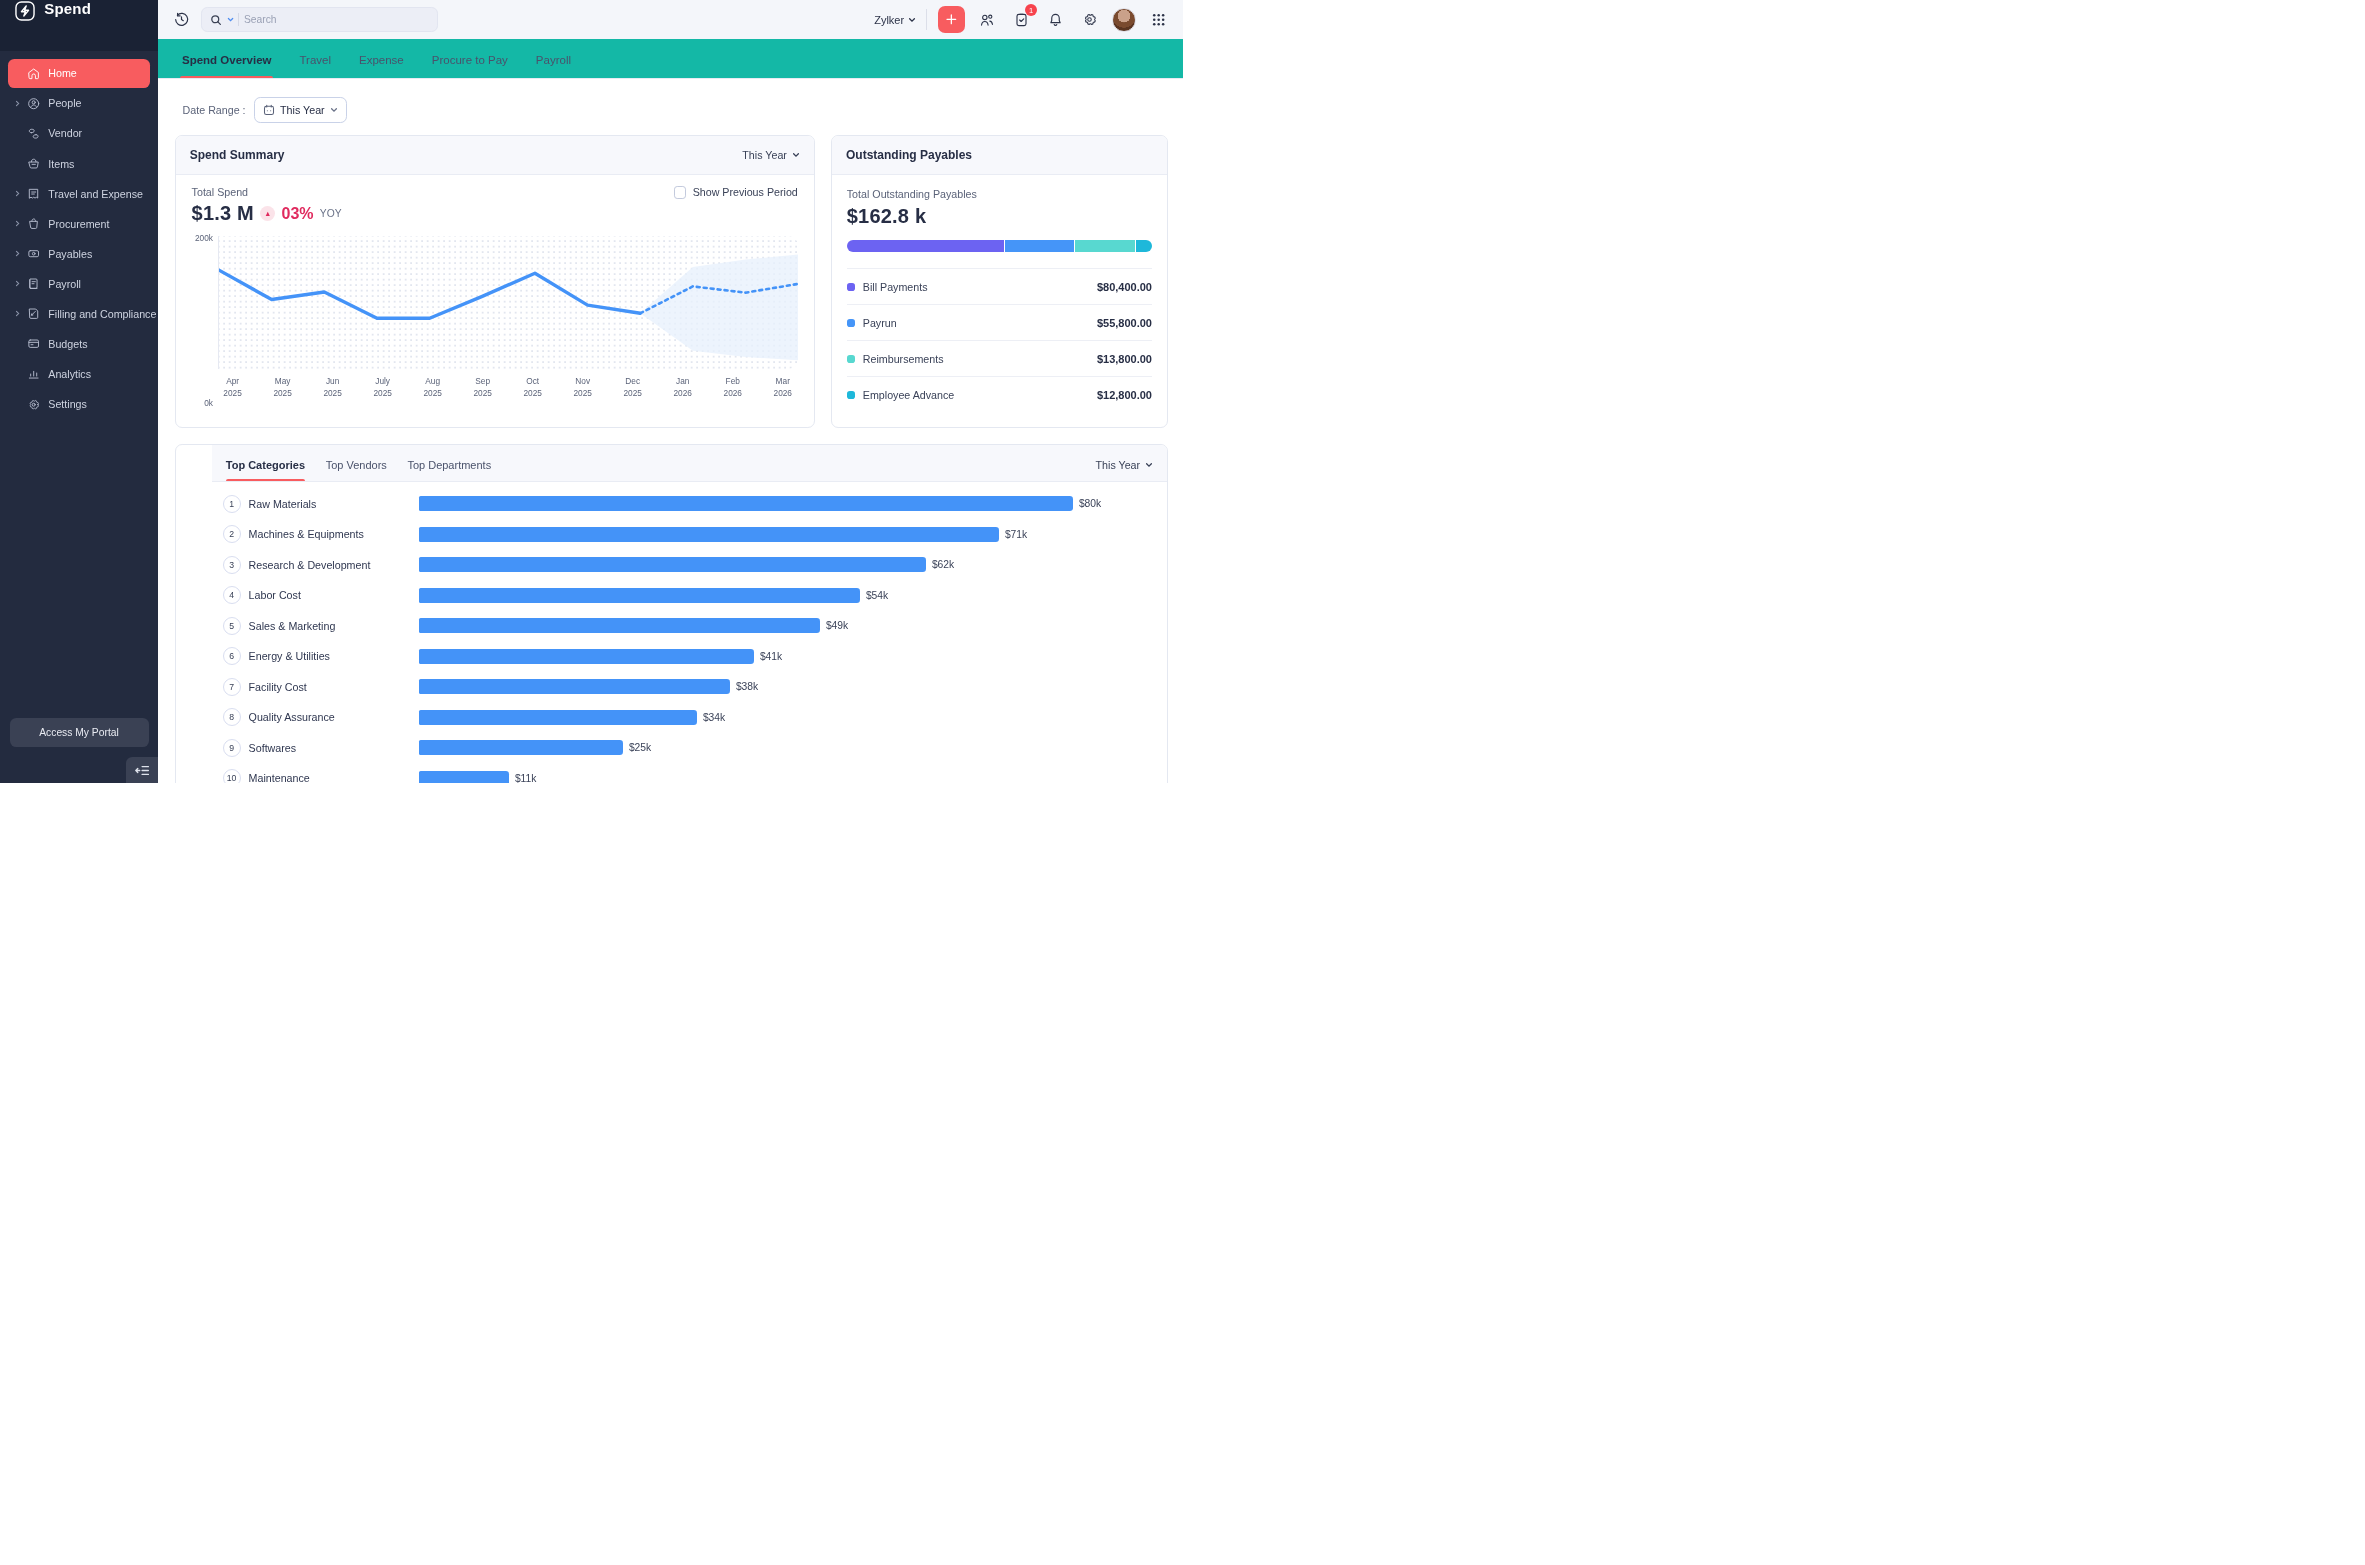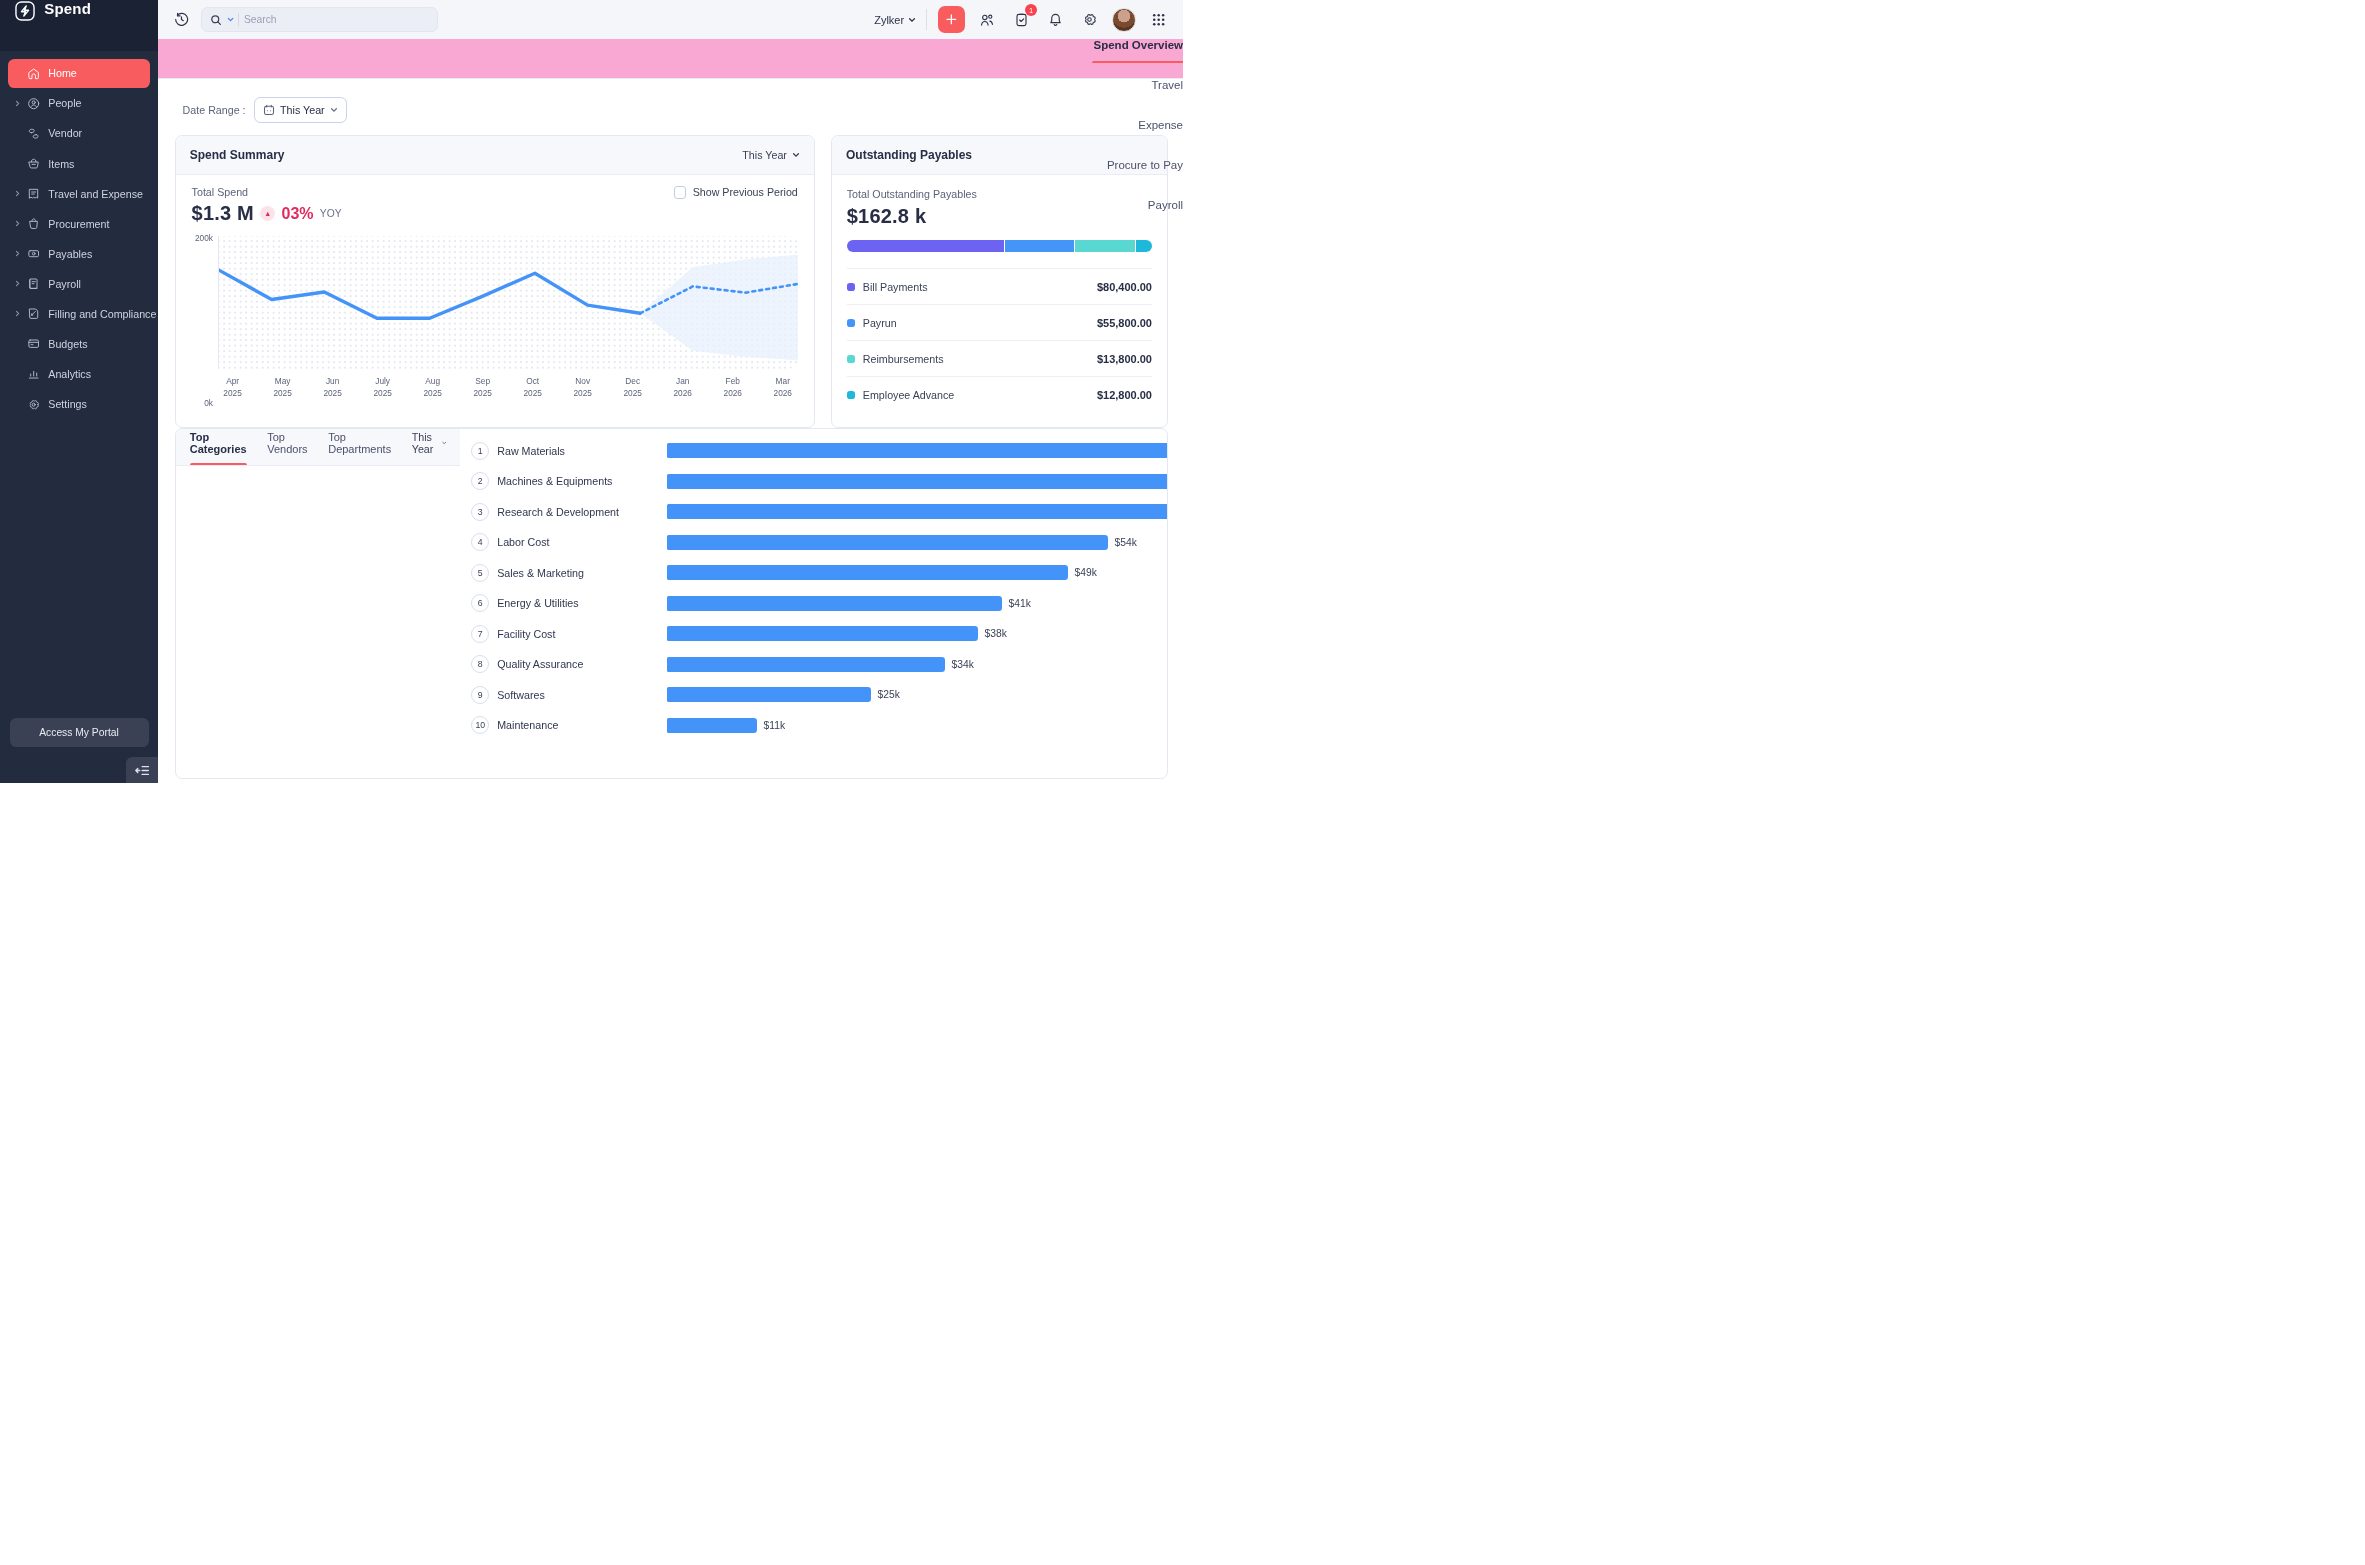--- a/index.html
+++ b/index.html
@@ -31,21 +31,21 @@
   .searchbox .sb-div { width:0.8px; height:12.7px; background:#d5d9e6; }
   .searchbox input { border:none; outline:none; background:transparent; font-size:10.3px; color:#2f3750; width:142px; font-family:inherit; }
   .searchbox input::placeholder { color:#9aa1b5; }
   .top-right { margin-left:auto; display:flex; align-items:center; gap:10.3px; }
   .org-switch { display:flex; align-items:center; gap:4px; font-size:11px; color:#2c3348; cursor:pointer; }
   .top-divider { width:0.8px; height:20.6px; background:#dcdfe9; }
   .add-btn { width:27px; height:27px; background:#f85c5f; border:none; border-radius:7.1px; color:#fff; display:flex; align-items:center; justify-content:center; cursor:pointer; }
   .badge { position:absolute; top:-3.2px; right:-4px; min-width:12px; height:12px; border-radius:6.3px; background:#f7434d; color:#fff; font-size:7.5px; display:flex; align-items:center; justify-content:center; padding:0 2.4px; }
   .avatar { width:24px; height:24px; border-radius:50%; background:radial-gradient(circle at 50% 32%, #caa18a 0 34%, #7a4a2e 35% 62%, #5a3420 63% 100%); border:0.8px solid #e0e0e8; cursor:pointer; }
 
-  .tabsbar { height:40px; background:#f9a8d4; border-bottom:0.8px solid #e7eaf3; display:flex; align-items:flex-end; gap:16px; padding:0 0 0 24px;flex-direction:column; }
+  .tabsbar { height:40px; background:#14b8a6; border-bottom:0.8px solid #e7eaf3; display:flex; align-items:flex-end; gap:28px; padding:0 0 0 24px; }
   .tab { font-size:11.5px; color:#4a526b; padding-bottom:12px; position:relative; cursor:pointer; white-space:nowrap; }
   .tab.active { color:#272e45; font-weight:bold; }
   .tab.active::after { content:""; position:absolute; left:-1.6px; right:-1.6px; bottom:0; height:2.4px; background:#f85c5f; border-radius:2.4px 2.4px 0 0; }
 
   .content { flex:1; background:#fff; padding:16px 15px 0 16.6px; overflow:hidden; }
 
   .daterange-row { display:flex; align-items:center; gap:8px; margin:1.6px 0 12.7px 8px; }
   .dr-label { font-size:10.7px; color:#5b6379; }
   .dr-pill { display:flex; align-items:center; gap:5.5px; border:0.8px solid #c9d2e8; background:#fff; border-radius:6.3px; height:26px; padding:0 8px; cursor:pointer; }
   .dr-pill .cal { color:#5b6379; display:flex; }
@@ -93,21 +93,21 @@
   .stackbar .seg:first-child { border-radius:6.3px 0 0 6.3px; }
   .stackbar .seg:last-child { border-radius:0 6.3px 6.3px 0; }
   .pay-sep { height:0.8px; background:#edeff5; margin-top:16px; }
   .pay-rows { }
   .pay-row { display:flex; align-items:center; height:36px; border-bottom:0.8px solid #edeff5; }
   .pay-row:last-child { border-bottom:none; }
   .pay-dot { width:8px; height:8px; border-radius:2.8px; margin-right:8px; }
   .pay-name { font-size:10.7px; color:#3a4258; }
   .pay-amt { margin-left:auto; font-size:11px; font-weight:bold; color:#272e45; }
 
-  .cat-card { height:351px; display:flex; flex-direction:row; }
+  .cat-card { margin-top:16px; height:351px; display:flex; flex-direction:column;padding-left:36px; }
   .cat-head { height:37px; background:#f7f8fc; border-bottom:0.8px solid #e9ecf4; display:flex; align-items:flex-end; gap:20.6px; padding:0 14.2px; }
   .cat-tab { font-size:11px; color:#4a526b; padding-bottom:10.3px; position:relative; cursor:pointer; }
   .cat-tab.active { color:#272e45; font-weight:bold; }
   .cat-tab.active::after { content:""; position:absolute; left:0; right:0; bottom:0; height:2.4px; background:#f85c5f; border-radius:2.4px 2.4px 0 0; }
   .cat-period { margin-left:auto; display:flex; align-items:center; gap:4.7px; font-size:10.7px; color:#3a4258; padding-bottom:10.3px; cursor:pointer; }
   .cat-body { padding:6.3px 14.2px 0 11px; flex:1; }
   .cat-row { display:flex; align-items:center; height:30.5px; }
   .rank { width:18px; height:18px; min-width:18px; border:0.8px solid #d9def0; border-radius:50%; display:flex; align-items:center; justify-content:center; font-size:8.7px; color:#3a4258; }
   .cat-label { font-size:10.7px; color:#2f3750; margin-left:8px; width:170px; min-width:170px; }
   .cat-bar-zone { flex:1; display:flex; align-items:center; gap:6.3px; }

